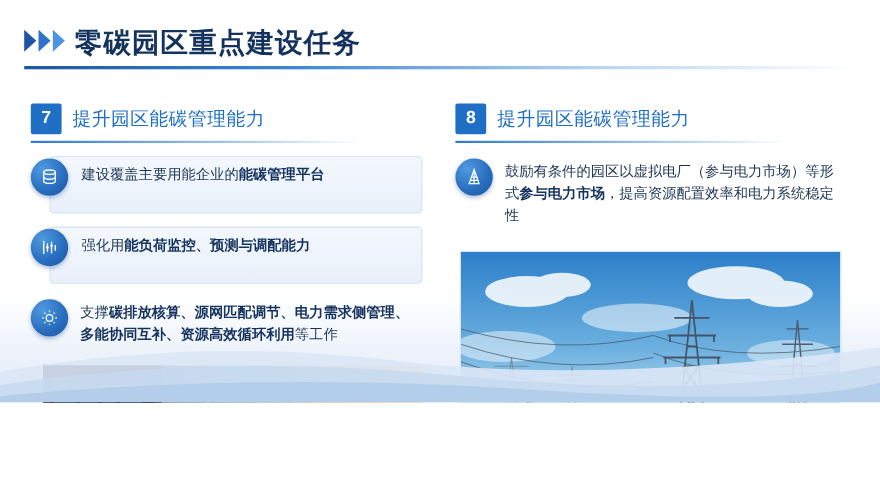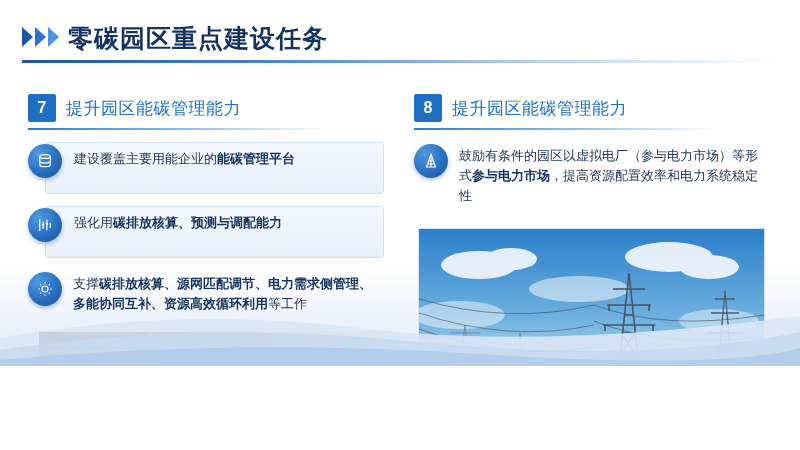--- a/index.html
+++ b/index.html
@@ -201,21 +201,21 @@
 
     <div class="item">
       <div class="bubble">
         <svg width="18" height="18" viewBox="0 0 24 24" fill="none" stroke="#ffffff" stroke-width="1.6">
           <path d="M5 4v16M9.5 7v10M14.5 5v14M19 9v7"></path>
           <circle cx="9.5" cy="12" r="1.6" fill="#ffffff" stroke="none"></circle>
           <circle cx="14.5" cy="10" r="1.6" fill="#ffffff" stroke="none"></circle>
         </svg>
       </div>
       <div class="pill">
-        <span>强化用</span><b>碳排放核算、预测与调配能力</b>
+        <span>强化用</span><b>能负荷监控、预测与调配能力</b>
       </div>
     </div>
 
     <div class="item">
       <div class="bubble">
         <svg width="18" height="18" viewBox="0 0 24 24" fill="none" stroke="#ffffff" stroke-width="1.5">
           <circle cx="12" cy="12" r="4"></circle>
           <path d="M12 3v2M12 19v2M3 12h2M19 12h2M5.6 5.6l1.5 1.5M16.9 16.9l1.5 1.5M18.4 5.6l-1.5 1.5M7.1 16.9l-1.5 1.5"></path>
         </svg>
       </div>

